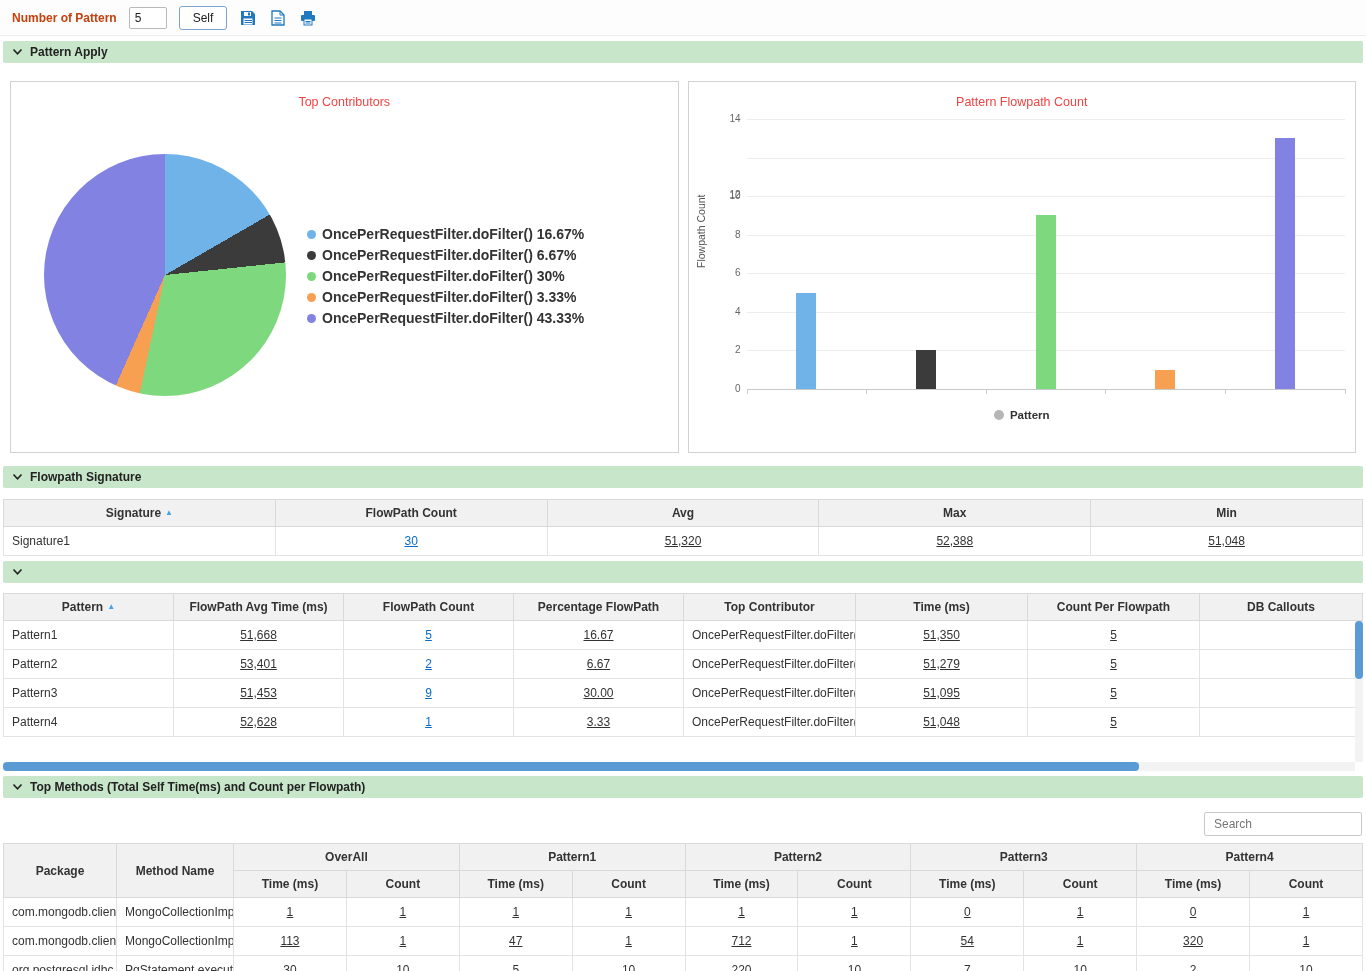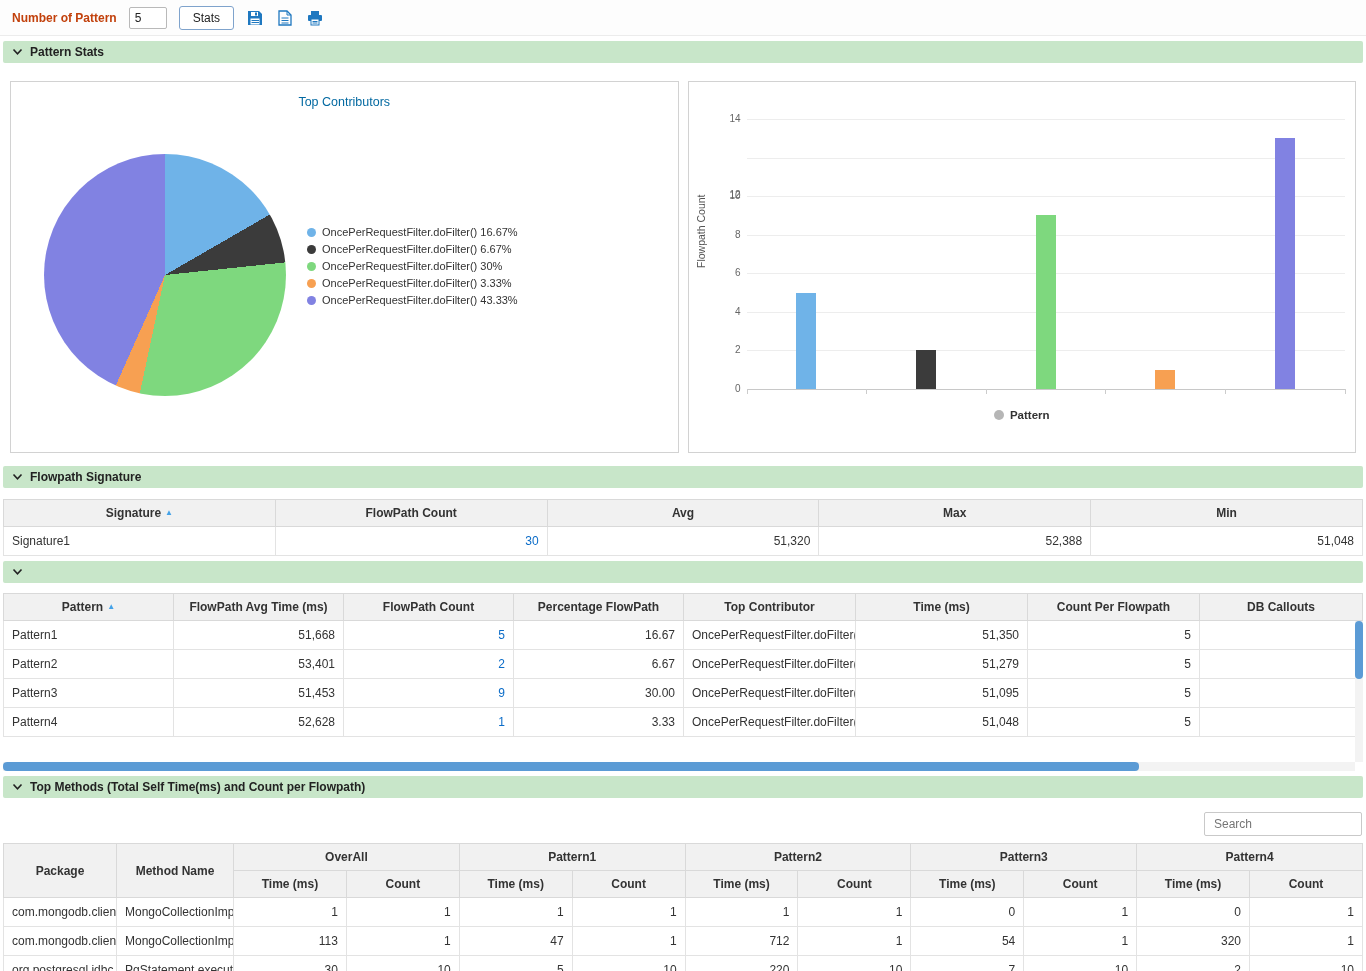--- a/index.html
+++ b/index.html
@@ -11,43 +11,43 @@
   .nop-label{font-size:12px;font-weight:bold;color:#c2410c;}
   .nop-input{width:38px;height:22px;border:1px solid #b9b9b9;border-radius:2px;font-size:12px;padding:0 5px;color:#222;font-family:inherit;}
   .apply-btn{height:24px;padding:0 13px;font-size:12px;color:#222;background:#fff;border:1px solid #7fa3cc;border-radius:3px;font-family:inherit;cursor:pointer;}
   .icon-btn{display:inline-flex;width:18px;height:18px;align-items:center;justify-content:center;cursor:pointer;}
 
   .section-header{display:flex;align-items:center;gap:7px;height:22px;margin:5px 3px 0;padding:0 9px;background:#c8e6c9;border-radius:2px;cursor:pointer;}
   .section-header .label{font-size:12px;font-weight:bold;color:#222;}
 
   .panels{display:flex;gap:9px;margin:18px 10px 13px;}
   .panel{flex:1;border:1px solid #d2d2d2;height:372px;position:relative;background:#fff;}
-  .panel-title{text-align:center;margin-top:13px;font-size:12.5px;color:#0369a1;}
+  .panel-title{text-align:center;margin-top:13px;font-size:12.5px;color:#ef4444;}
 
   .pie{position:absolute;left:33px;top:72px;width:242px;height:242px;border-radius:50%;}
   .pie-legend{position:absolute;left:296px;top:144px;}
   .pie-legend-item{display:flex;align-items:center;gap:6px;margin-bottom:5px;}
   .pie-legend-item .dot{width:9px;height:9px;border-radius:50%;flex:0 0 auto;}
-  .pie-legend-item .txt{font-size:11px;font-weight:normal;color:#333;}
+  .pie-legend-item .txt{font-size:14px;font-weight:bold;color:#333;}
 
   .y-axis-label{position:absolute;left:2px;top:170px;transform:rotate(-90deg);transform-origin:center;font-size:10.5px;color:#555;white-space:nowrap;width:20px;}
   .bar-plot{position:absolute;left:58px;top:37px;width:598px;height:270px;}
   .gridline{position:absolute;left:0;right:0;height:1px;background:#ededed;}
   .gridline.axisline{background:#c8c8c8;}
   .ytick{position:absolute;left:-32px;width:26px;text-align:right;font-size:10px;color:#666;}
   .bar{position:absolute;bottom:0;width:20px;}
   .xtick{position:absolute;bottom:-5px;width:1px;height:5px;background:#ccc;}
   .bar-legend{position:absolute;left:0;right:0;top:327px;display:flex;align-items:center;justify-content:center;gap:6px;font-size:11.5px;font-weight:bold;color:#333;cursor:pointer;}
   .legend-dot-gray{width:10px;height:10px;border-radius:50%;background:#b6b6b6;}
 
   .tbl-wrap{margin:11px 3px 0;}
   table{width:100%;border-collapse:collapse;table-layout:fixed;font-size:12px;color:#333;}
   th{background:#f1f1f1;border:1px solid #d9d9d9;font-weight:bold;padding:6px 8px;text-align:center;font-size:12px;color:#333;overflow:hidden;white-space:nowrap;}
   td{border:1px solid #e3e3e3;padding:7px 8px;background:#fff;overflow:hidden;white-space:nowrap;}
-  td.num{text-align:right;}
+  td.num{text-align:center;text-decoration:underline;}
   td.link{color:#0b6cc8;cursor:pointer;}
   .sort-icon{color:#44a2e8;font-size:8px;margin-left:4px;vertical-align:2px;}
 
   .summary-wrap{position:relative;margin:10px 3px 0;height:178px;overflow:hidden;}
   .vscroll{position:absolute;top:28px;right:0;bottom:9px;width:8px;background:#f3f3f3;}
   .vscroll .thumb{position:absolute;top:0;left:0;width:8px;height:58px;background:#5b9bd5;border-radius:4px;}
   .hscroll{position:absolute;left:0;right:8px;bottom:0;height:9px;background:#f3f3f3;}
   .hscroll .thumb{position:absolute;left:0;top:0;height:9px;width:84%;background:#5b9bd5;border-radius:4px;}
 
   .search-row{display:flex;justify-content:flex-end;margin:14px 4px 7px;}
@@ -56,21 +56,21 @@
   .bottom-scroll{position:relative;margin:2px 3px 0;height:8px;background:#f3f3f3;}
   .bottom-scroll .thumb{position:absolute;left:0;top:0;height:8px;width:85%;background:#5b9bd5;border-radius:4px;}
 </style>
 </head>
 <body>
 
 <div class="topbar">
   <div class="topbar-right">
     <span class="nop-label">Number of Pattern</span>
     <input class="nop-input" value="5" style="">
-    <button class="apply-btn">Stats</button>
+    <button class="apply-btn">Self</button>
     <span class="icon-btn">
       <svg width="16" height="16" viewBox="0 0 16 16">
           <path fill="#1f78c0" d="M1 1h11l3 3v11H1z"></path>
           <rect x="4" y="2" width="7" height="4" fill="#fff"></rect>
           <rect x="8" y="2.5" width="2" height="3" fill="#1f78c0"></rect>
           <rect x="3.5" y="8.5" width="9" height="6" fill="#fff"></rect>
           <line x1="4.5" y1="10.5" x2="12" y2="10.5" stroke="#1f78c0"></line>
           <line x1="4.5" y1="12.5" x2="12" y2="12.5" stroke="#1f78c0"></line>
         </svg>
     </span>
@@ -92,21 +92,21 @@
           <line x1="5.5" y1="13" x2="10.5" y2="13" stroke="#1f78c0"></line>
         </svg>
     </span>
   </div>
 </div>
 
 <div class="section-header">
   <svg width="11" height="8" viewBox="0 0 11 8">
       <path d="M1.5 1.5 L5.5 5.8 L9.5 1.5" fill="none" stroke="#222" stroke-width="1.6"></path>
     </svg>
-  <span class="label">Pattern Stats</span>
+  <span class="label">Pattern Apply</span>
 </div>
 
 <div class="panels">
   <div class="panel">
     <div class="panel-title">Top Contributors</div>
     <div class="pie" style="background: conic-gradient(rgb(111, 179, 232) 0deg, rgb(111, 179, 232) 60.012deg, rgb(59, 59, 59) 60.012deg, rgb(59, 59, 59) 84.024deg, rgb(126, 216, 126) 84.024deg, rgb(126, 216, 126) 192.024deg, rgb(247, 160, 82) 192.024deg, rgb(247, 160, 82) 204.012deg, rgb(129, 130, 226) 204.012deg, rgb(129, 130, 226) 360deg);"></div>
     <div class="pie-legend">
       <div class="pie-legend-item">
           <span class="dot" style="background: rgb(111, 179, 232);"></span>
           <span class="txt">OncePerRequestFilter.doFilter() 16.67%</span>
@@ -123,20 +123,21 @@
           <span class="dot" style="background: rgb(247, 160, 82);"></span>
           <span class="txt">OncePerRequestFilter.doFilter() 3.33%</span>
         </div>
       <div class="pie-legend-item">
           <span class="dot" style="background: rgb(129, 130, 226);"></span>
           <span class="txt">OncePerRequestFilter.doFilter() 43.33%</span>
         </div>
     </div>
   </div>
   <div class="panel">
+    <div class="panel-title">Pattern Flowpath Count</div>
     <div class="y-axis-label">Flowpath Count</div>
     <div class="bar-plot">
         <div class="gridline axisline" style="top: 270px;"></div>
         <div class="ytick" style="top: 264px;">0</div>
         <div class="gridline" style="top: 231.429px;"></div>
         <div class="ytick" style="top: 225.429px;">2</div>
         <div class="gridline" style="top: 192.857px;"></div>
         <div class="ytick" style="top: 186.857px;">4</div>
         <div class="gridline" style="top: 154.286px;"></div>
         <div class="ytick" style="top: 148.286px;">6</div>

